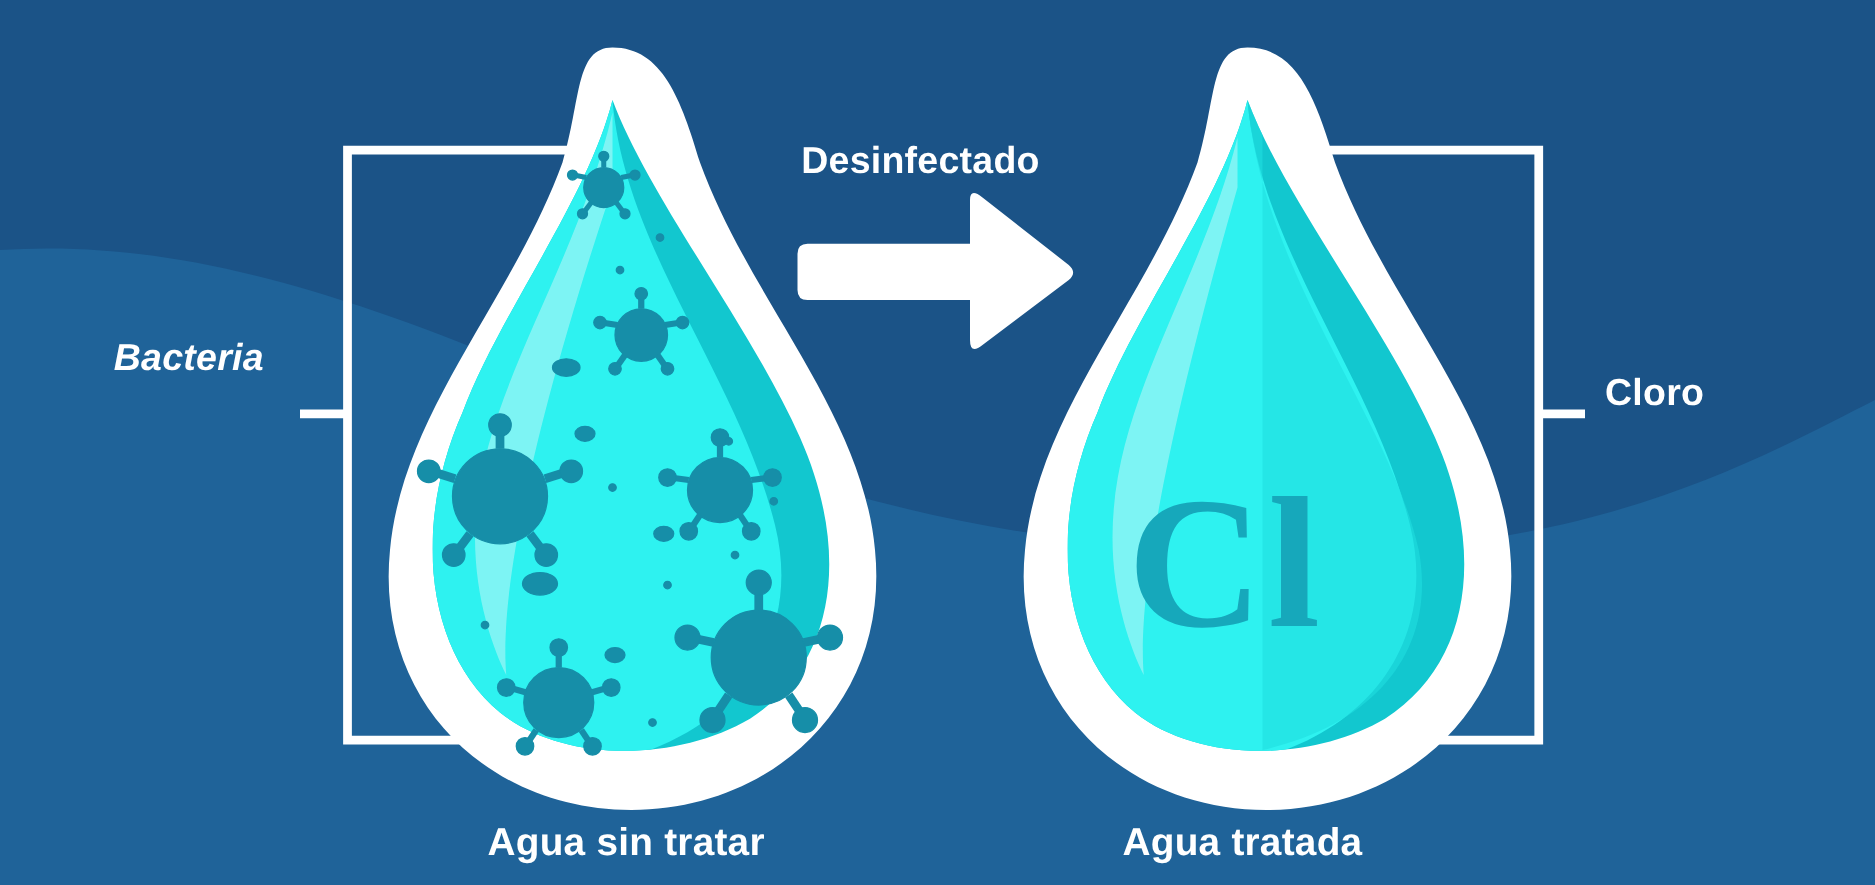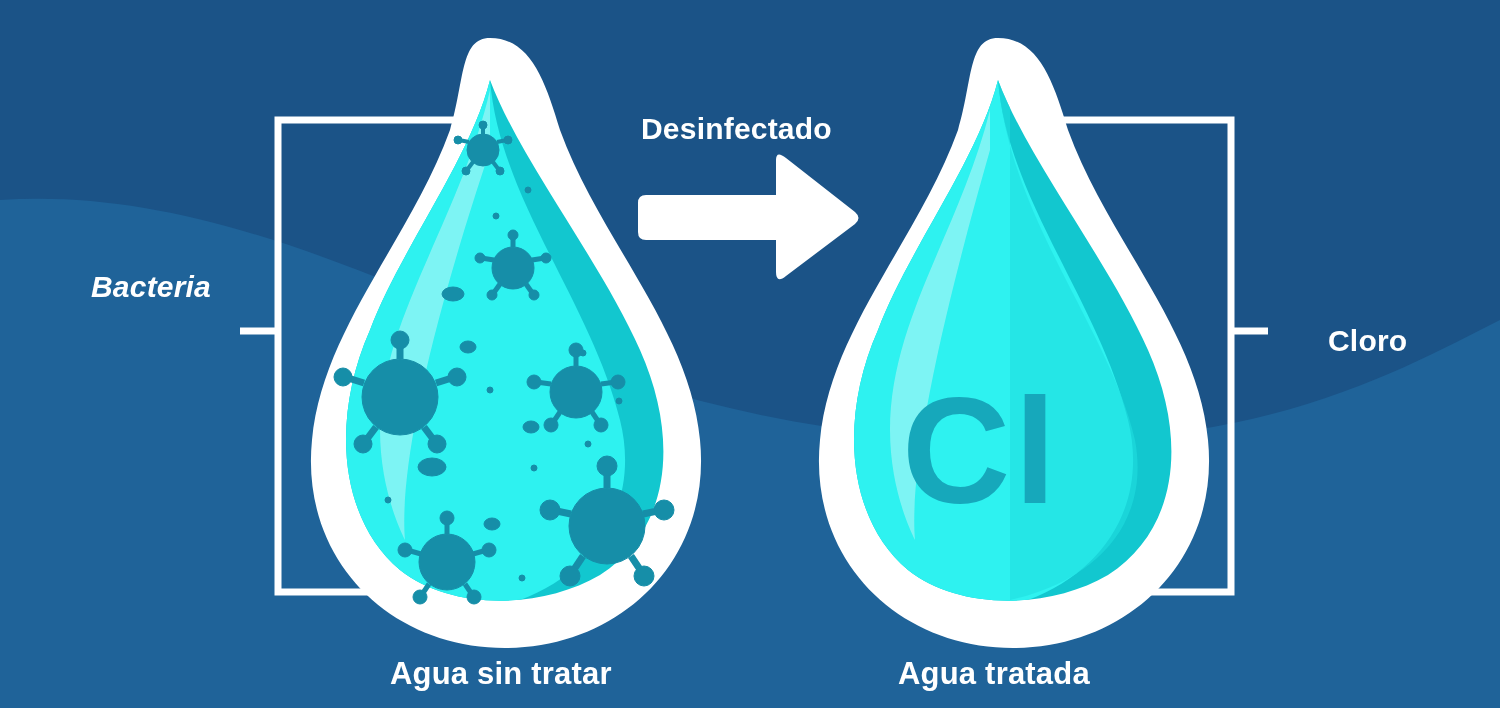--- a/index.html
+++ b/index.html
@@ -1,25 +1,25 @@
 <!DOCTYPE html>
 <html><head>
 <meta charset="utf-8">
 <style>
   html, body { margin: 0; padding: 0; }
   body { width: 1500px; height: 708px; overflow: hidden; background: #1b5387; position: relative; font-family: "Liberation Sans", "DejaVu Sans", sans-serif; }
   .stage { position: absolute; left: 0; top: 0; width: 1500px; height: 708px; }
   .stage svg { position: absolute; left: 0; top: 0; }
   .label { position: absolute; color: #ffffff; font-weight: bold; white-space: nowrap; letter-spacing: 0.2px; }
   .lbl-bacteria { left: 91px; top: 270px; font-size: 30px; font-style: italic; }
-  .lbl-cloro { left: 1284px; top: 324px; font-size: 30px; margin-left: 44px; }
+  .lbl-cloro { left: 1284px; top: 298px; font-size: 30px; }
   .lbl-desinf { left: 641px; top: 112px; font-size: 30px; }
   .lbl-agua-sin { left: 390px; top: 656px; font-size: 31px; }
   .lbl-agua-trat { left: 898px; top: 656px; font-size: 31px; text-align: right; }
-  .cl-symbol { position: absolute; left: 902px; top: 376px; font-size: 150px; font-weight: bold; color: #16a8bb; letter-spacing: 4px; line-height: 1; }
+  .cl-symbol { position: absolute; left: 902px; top: 376px; font-size: 150px; font-weight: bold; color: #16a8bb; letter-spacing: 4px; line-height: 1; font-family: Liberation Serif, serif; }
 </style>
 </head>
 <body>
 
 <div class="stage">
   <svg width="1500" height="708" viewBox="0 0 1500 708">
     <defs>
       <clipPath id="dropClipL">
         <path d="M490 80 C 470 160, 400 250, 370 330 C 330 420, 340 520, 400 570 C 450 610, 540 610, 600 575 C 670 530, 680 440, 640 350 C 600 260, 520 160, 490 80 Z"></path>
       </clipPath>

